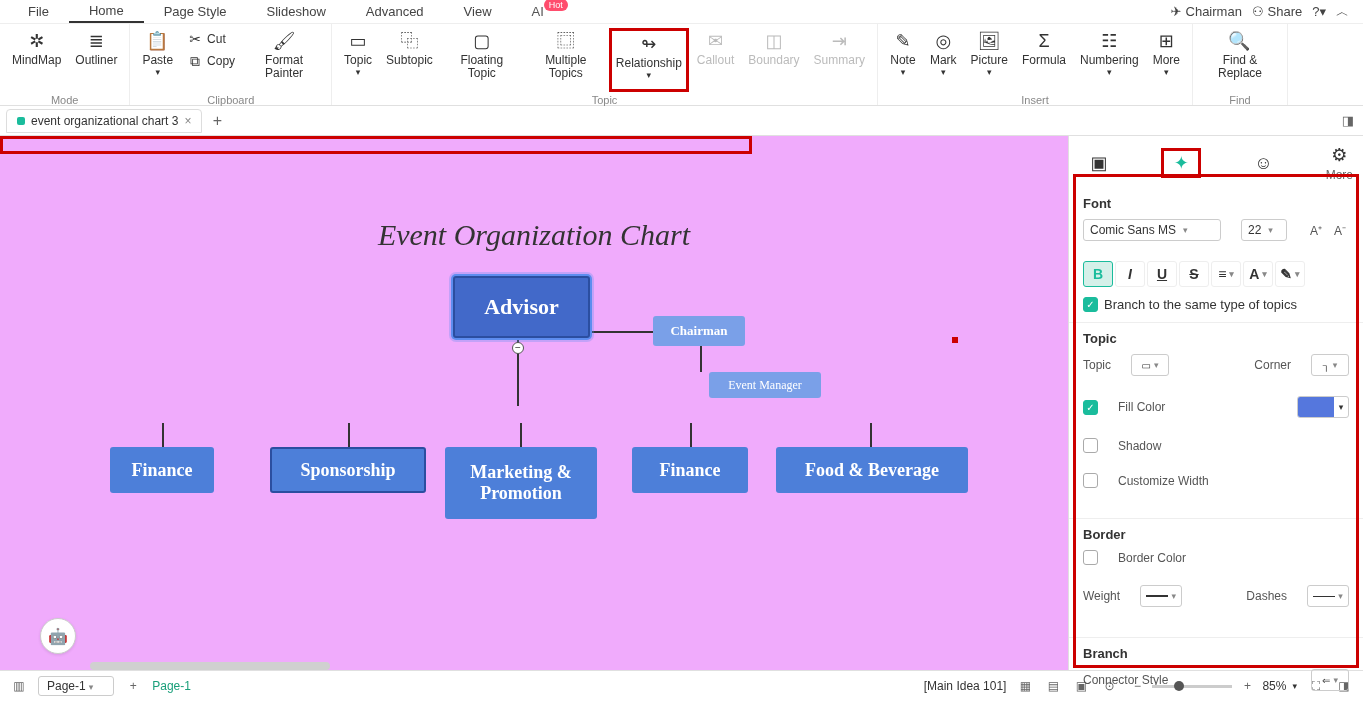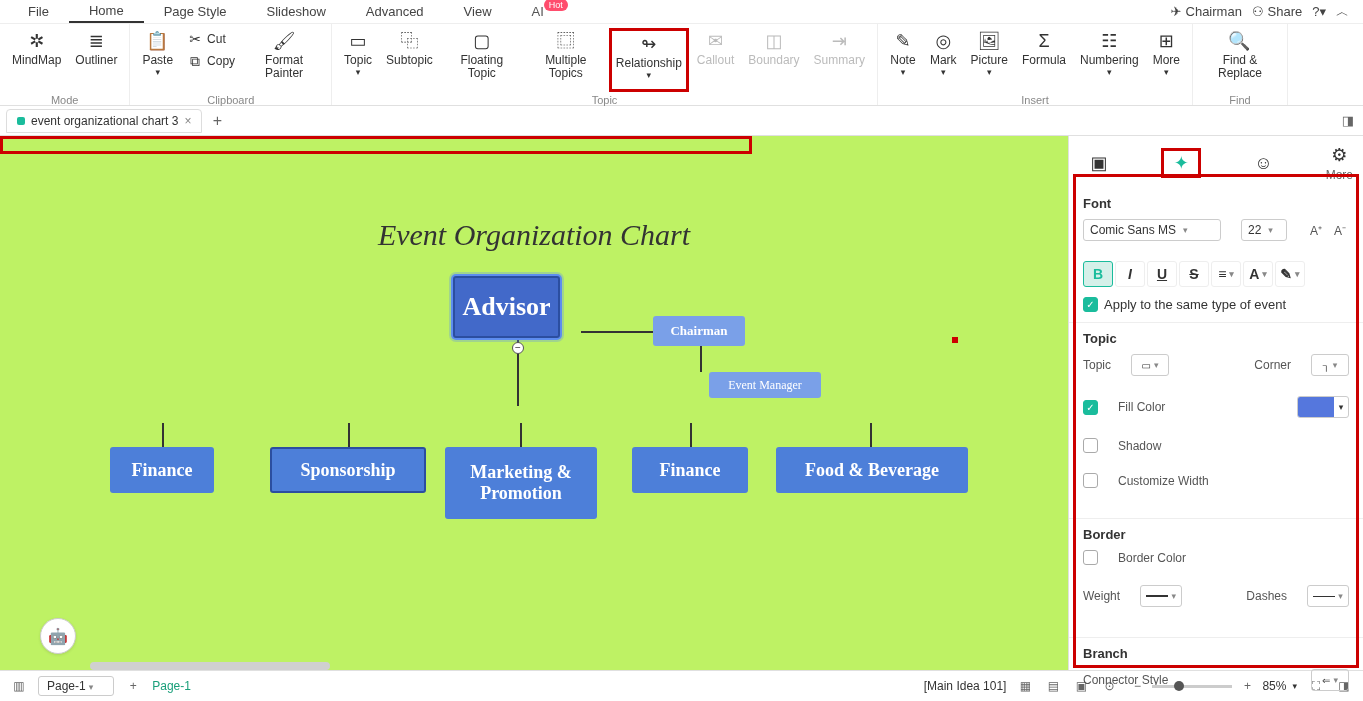--- a/index.html
+++ b/index.html
@@ -32,24 +32,24 @@
 
 .doc-tabs { display: flex; align-items: center; height: 30px; padding: 0 6px; border-bottom: 1px solid #e0e0e0; gap: 4px; }
 .doc-tab { display: flex; align-items: center; gap: 6px; padding: 4px 10px; border: 1px solid #ddd; border-radius: 4px 4px 0 0; background: #fff; font-size: 12px; }
 .doc-tab .dot { width: 8px; height: 8px; background: #1abc9c; border-radius: 2px; }
 .doc-tab .close { color: #888; cursor: pointer; }
 .add-tab { width: 22px; height: 22px; display: flex; align-items: center; justify-content: center; color: #666; cursor: pointer; font-size: 16px; }
 .doc-tabs-right { margin-left: auto; }
 
 
 .main { display: flex; height: 534px; }
-.canvas { flex: 1; background: #bef264; position: relative; overflow: hidden; }
+.canvas { flex: 1; background: #f0abfc; position: relative; overflow: hidden; }
 .title { position: absolute; top: 82px; left: 50%; transform: translateX(-50%); font-family: "Brush Script MT","Comic Sans MS", cursive; font-style: italic; font-size: 30px; color: #333; }
 .node { position: absolute; background: #4d7fd9; color: #fff; font-family: "Comic Sans MS", cursive; font-weight: bold; border-radius: 3px; display: flex; align-items: center; justify-content: center; text-align: center; padding: 6px 10px; }
-.node.advisor { top: 140px; left: 453px; width: 107px; height: 62px; background: #4269c9; font-size: 26px; border: 2px solid #2b4ea0; box-shadow: 0 0 0 2px #5d8def, 0 0 0 4px rgba(93,141,239,0.3); }
+.node.advisor { top: 140px; left: 453px; width: 137px; height: 62px; background: #4269c9; font-size: 22px; border: 2px solid #2b4ea0; box-shadow: 0 0 0 2px #5d8def, 0 0 0 4px rgba(93,141,239,0.3); }
 .node.chairman { top: 180px; left: 653px; width: 92px; height: 30px; background: #7aa0e8; font-size: 13px; font-weight: bold; }
 .node.eventmgr { top: 236px; left: 709px; width: 112px; height: 26px; background: #7aa0e8; font-size: 12px; font-weight: normal; }
 .node.child { top: 311px; height: 46px; font-size: 18px; }
 .node.finance { left: 110px; width: 104px; }
 .node.sponsorship { left: 270px; width: 156px; border: 2px solid #2b4ea0; }
 .node.marketing { left: 445px; width: 152px; height: 72px; }
 .node.logistic { left: 632px; width: 116px; }
 .node.food { left: 776px; width: 192px; }
 .connector { position: absolute; background: #333; }
 .horiz-bar { top: 269px; left: 128px; width: 752px; height: 18px; border: 3px solid #c00; box-sizing: border-box; }
@@ -331,21 +331,21 @@
         <div class="fmt-btn active">B</div>
         <div class="fmt-btn" style="font-style:italic">I</div>
         <div class="fmt-btn" style="text-decoration:underline">U</div>
         <div class="fmt-btn" style="text-decoration:line-through">S</div>
         <div class="fmt-btn caret">≡</div>
         <div class="fmt-btn caret">A</div>
         <div class="fmt-btn caret">✎</div>
       </div>
       <div class="checkbox-row">
         <div class="chk checked">✓</div>
-        <span>Apply to the same type of event</span>
+        <span>Branch to the same type of topics</span>
       </div>
     </div>
 
     <div class="panel-section">
       <h4>Topic</h4>
       <div class="row">
         <span class="label">Topic</span>
         <div class="mini-dd caret">▭</div>
         <div class="spacer"></div>
         <span class="label">Corner</span>

